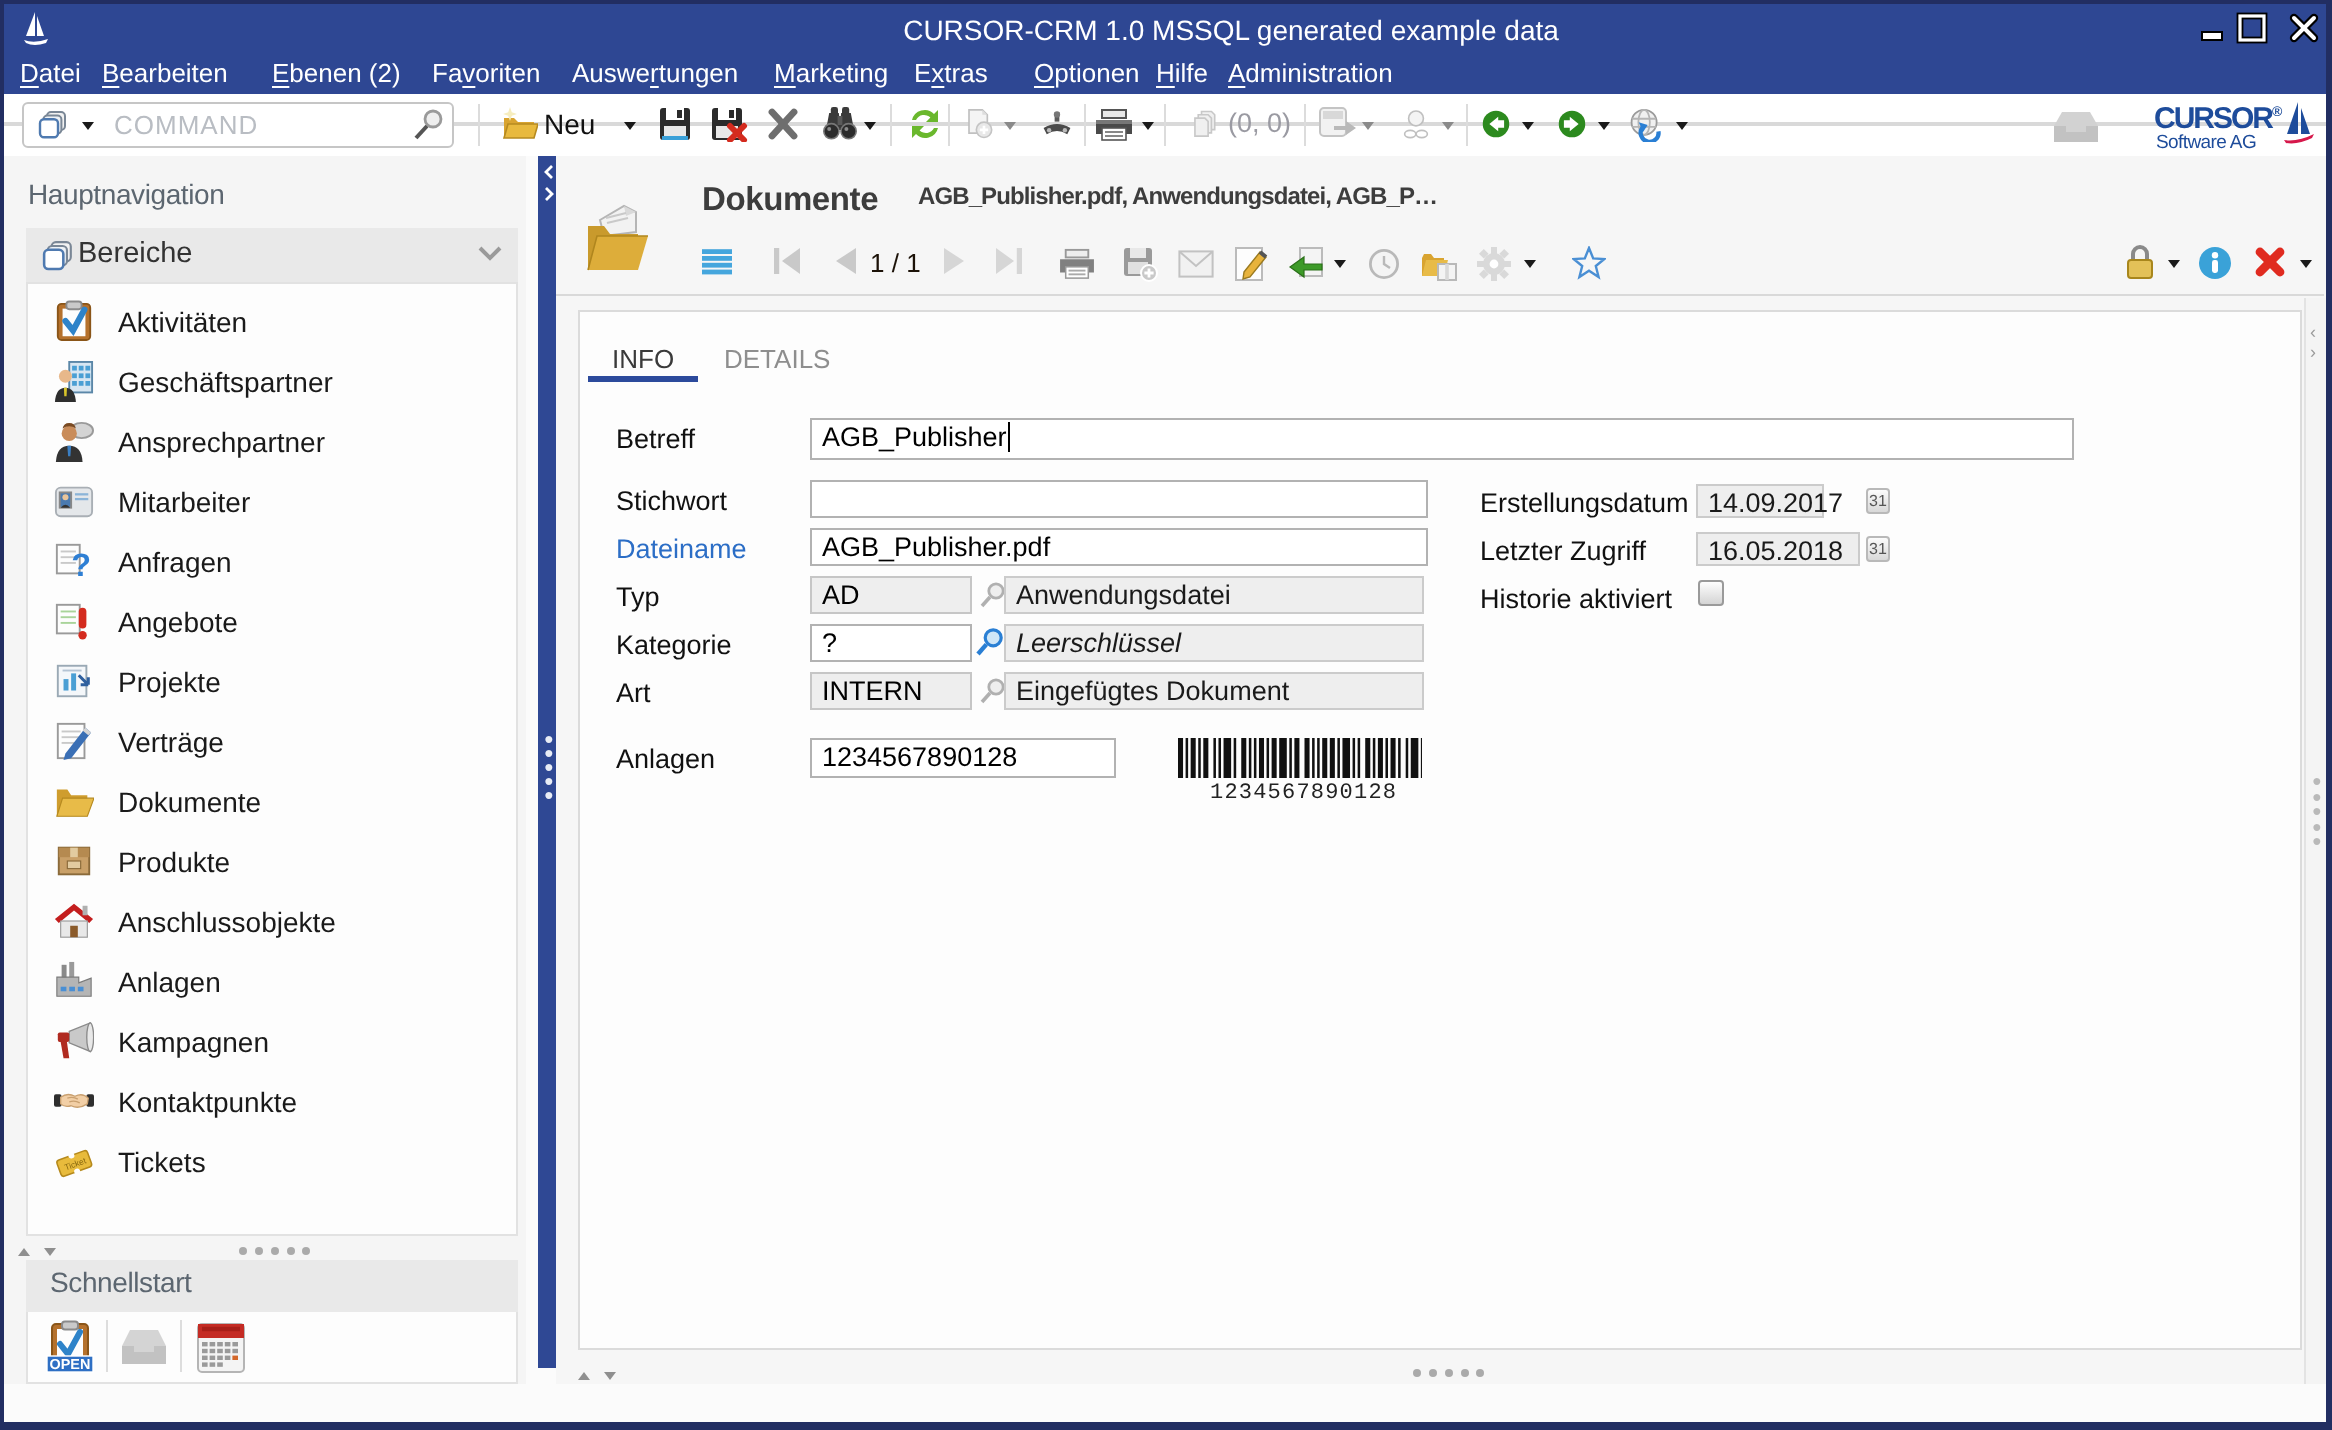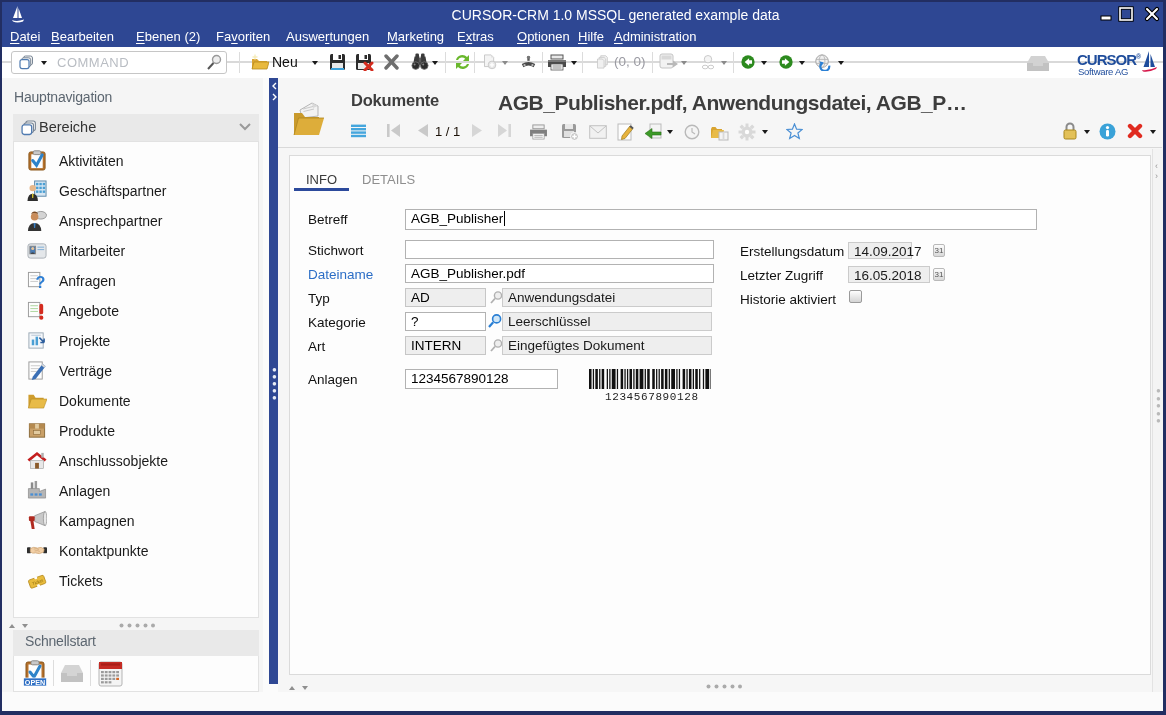--- a/index.html
+++ b/index.html
@@ -494,21 +494,21 @@
           <path d="M20 3 L26 6 L21 8 Z" fill="#d9d9d9"></path>
           <g stroke="#c9c9c9" stroke-width="1">
                 <path d="M11 9 L21 6.5"></path>
                 <path d="M11.5 11.5 L22 9"></path>
               </g>
           <path d="M2 13 L2 35 L27 35 L27 17 L13 17 L10 13 Z" fill="#c99a2c"></path>
           <path d="M2 35 L6.5 18 L32 18 L27 35 Z" fill="#ddad3a"></path>
           <path d="M2 35 L6.5 18 L32 18" fill="none" stroke="#b0861e" stroke-width="0.8"></path>
         </svg>
         <div class="abs" style="left:73px;top:13px;font-size:16.5px;font-weight:bold;color:#3d3d3d;letter-spacing:-0.2px;">Dokumente</div>
-        <div class="abs" style="left:181px;top:13px;font-size:21px;font-weight:bold;color:#3d3d3d;letter-spacing:-0.45px;margin-left:39px;">AGB_Publisher.pdf, Anwendungsdatei, AGB_P…</div>
+        <div class="abs" style="left:181px;top:13px;font-size:12px;font-weight:bold;color:#3d3d3d;letter-spacing:-0.45px;">AGB_Publisher.pdf, Anwendungsdatei, AGB_P…</div>
 
         <svg class="abs" style="left:73px;top:46px" width="15" height="14" viewBox="0 0 15 14">
           <g stroke="#45a6dd" stroke-width="2.4">
                 <path d="M0 1.8 L15 1.8"></path>
                 <path d="M0 5.2 L15 5.2"></path>
                 <path d="M0 8.6 L15 8.6"></path>
                 <path d="M0 12 L15 12"></path>
               </g>
         </svg>
 
@@ -633,21 +633,21 @@
               <line x1="6" y1="8.5" x2="2" y2="13" stroke="#b0b0b0" stroke-width="1.8"></line>
             </svg>
         <div class="fld" style="left:212px;top:132px;width:210px;">Anwendungsdatei</div>
 
         <div class="formlabel" style="left:18px;top:159px;">Kategorie</div>
         <div class="inp" style="left:115px;top:156px;width:81px;">?</div>
         <svg class="abs" style="left:197px;top:157px" width="16" height="16" viewBox="0 0 16 16">
               <circle cx="9.6" cy="5.9" r="4" fill="#cfe6f7" stroke="#2a7fd4" stroke-width="1.6"></circle>
               <line x1="6.2" y1="9.2" x2="2" y2="14" stroke="#2a7fd4" stroke-width="2.2"></line>
             </svg>
-        <div class="fld" style="left:212px;top:156px;width:210px;">Leerschlüssel</div>
+        <div class="fld" style="left:212px;top:156px;width:210px;font-style:italic;">Leerschlüssel</div>
 
         <div class="formlabel" style="left:18px;top:183px;">Art</div>
         <div class="inp inp-ro" style="left:115px;top:180px;width:81px;">INTERN</div>
         <svg class="abs" style="left:199px;top:182px" width="15" height="15" viewBox="0 0 15 15">
               <circle cx="9" cy="5.5" r="3.6" fill="#eee" stroke="#b0b0b0" stroke-width="1.4"></circle>
               <line x1="6" y1="8.5" x2="2" y2="13" stroke="#b0b0b0" stroke-width="1.8"></line>
             </svg>
         <div class="fld" style="left:212px;top:180px;width:210px;">Eingefügtes Dokument</div>
 
         <div class="formlabel" style="left:18px;top:216px;">Anlagen</div>

